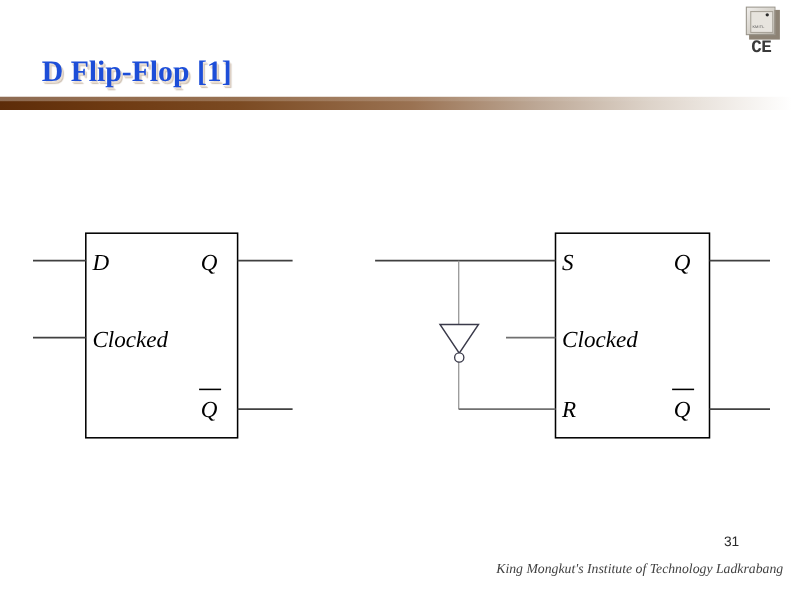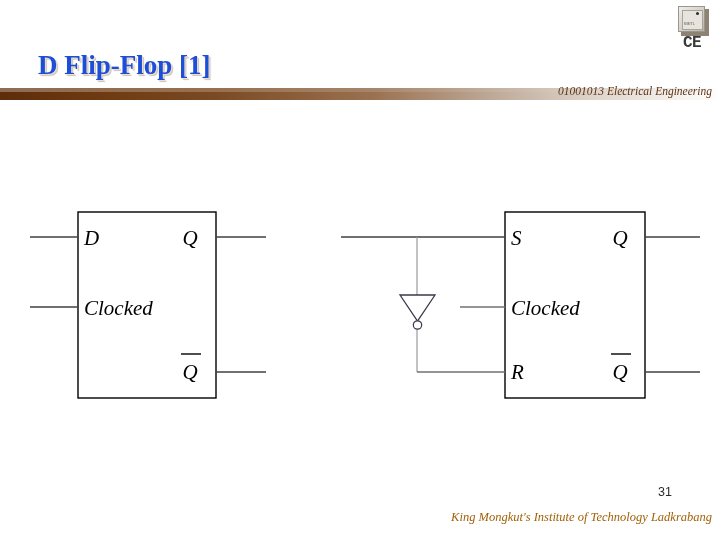--- a/index.html
+++ b/index.html
@@ -140,21 +140,21 @@
     font-size: 11.5px;
     color: #6a4526;
     font-family: "Liberation Serif", serif;
     white-space: nowrap;
   }
   #footer-institute {
     position: absolute;
     right: 8px; top: 25px;
     font-size: 12.5px;
     font-style: italic;
-    color: #a16207;
+    color: #404040;
     font-family: "Liberation Serif", serif;
     white-space: nowrap;
     text-align: right;
   }
   #page-number {
     position: absolute;
     right: 48px; top: 0px;
     font-size: 12.5px;
     color: #2b2b2b;
     font-family: "Liberation Sans", sans-serif;
@@ -172,21 +172,20 @@
       <div class="chip-ce">CE</div>
       <div class="chip-dot"></div>
       <div class="chip-sub">KMITL</div>
     </div>
   </div>
 
   <div id="slide-title">D Flip-Flop [1]</div>
 
   <div id="header-bar"></div>
   <div id="header-bar-gloss"></div>
-  <div id="course-label">01001013 Electrical Engineering</div>
 </div>
 
 <div id="diagram-area">
   <svg id="diagram-svg" width="720" height="380" viewBox="0 0 720 380">
 
     <g>
       <rect x="78" y="107" width="138" height="186" fill="#ffffff" stroke="#000000" stroke-width="1.4"></rect>
 
       <line x1="30" y1="132" x2="78" y2="132" stroke="#404040" stroke-width="1.6"></line>
 

